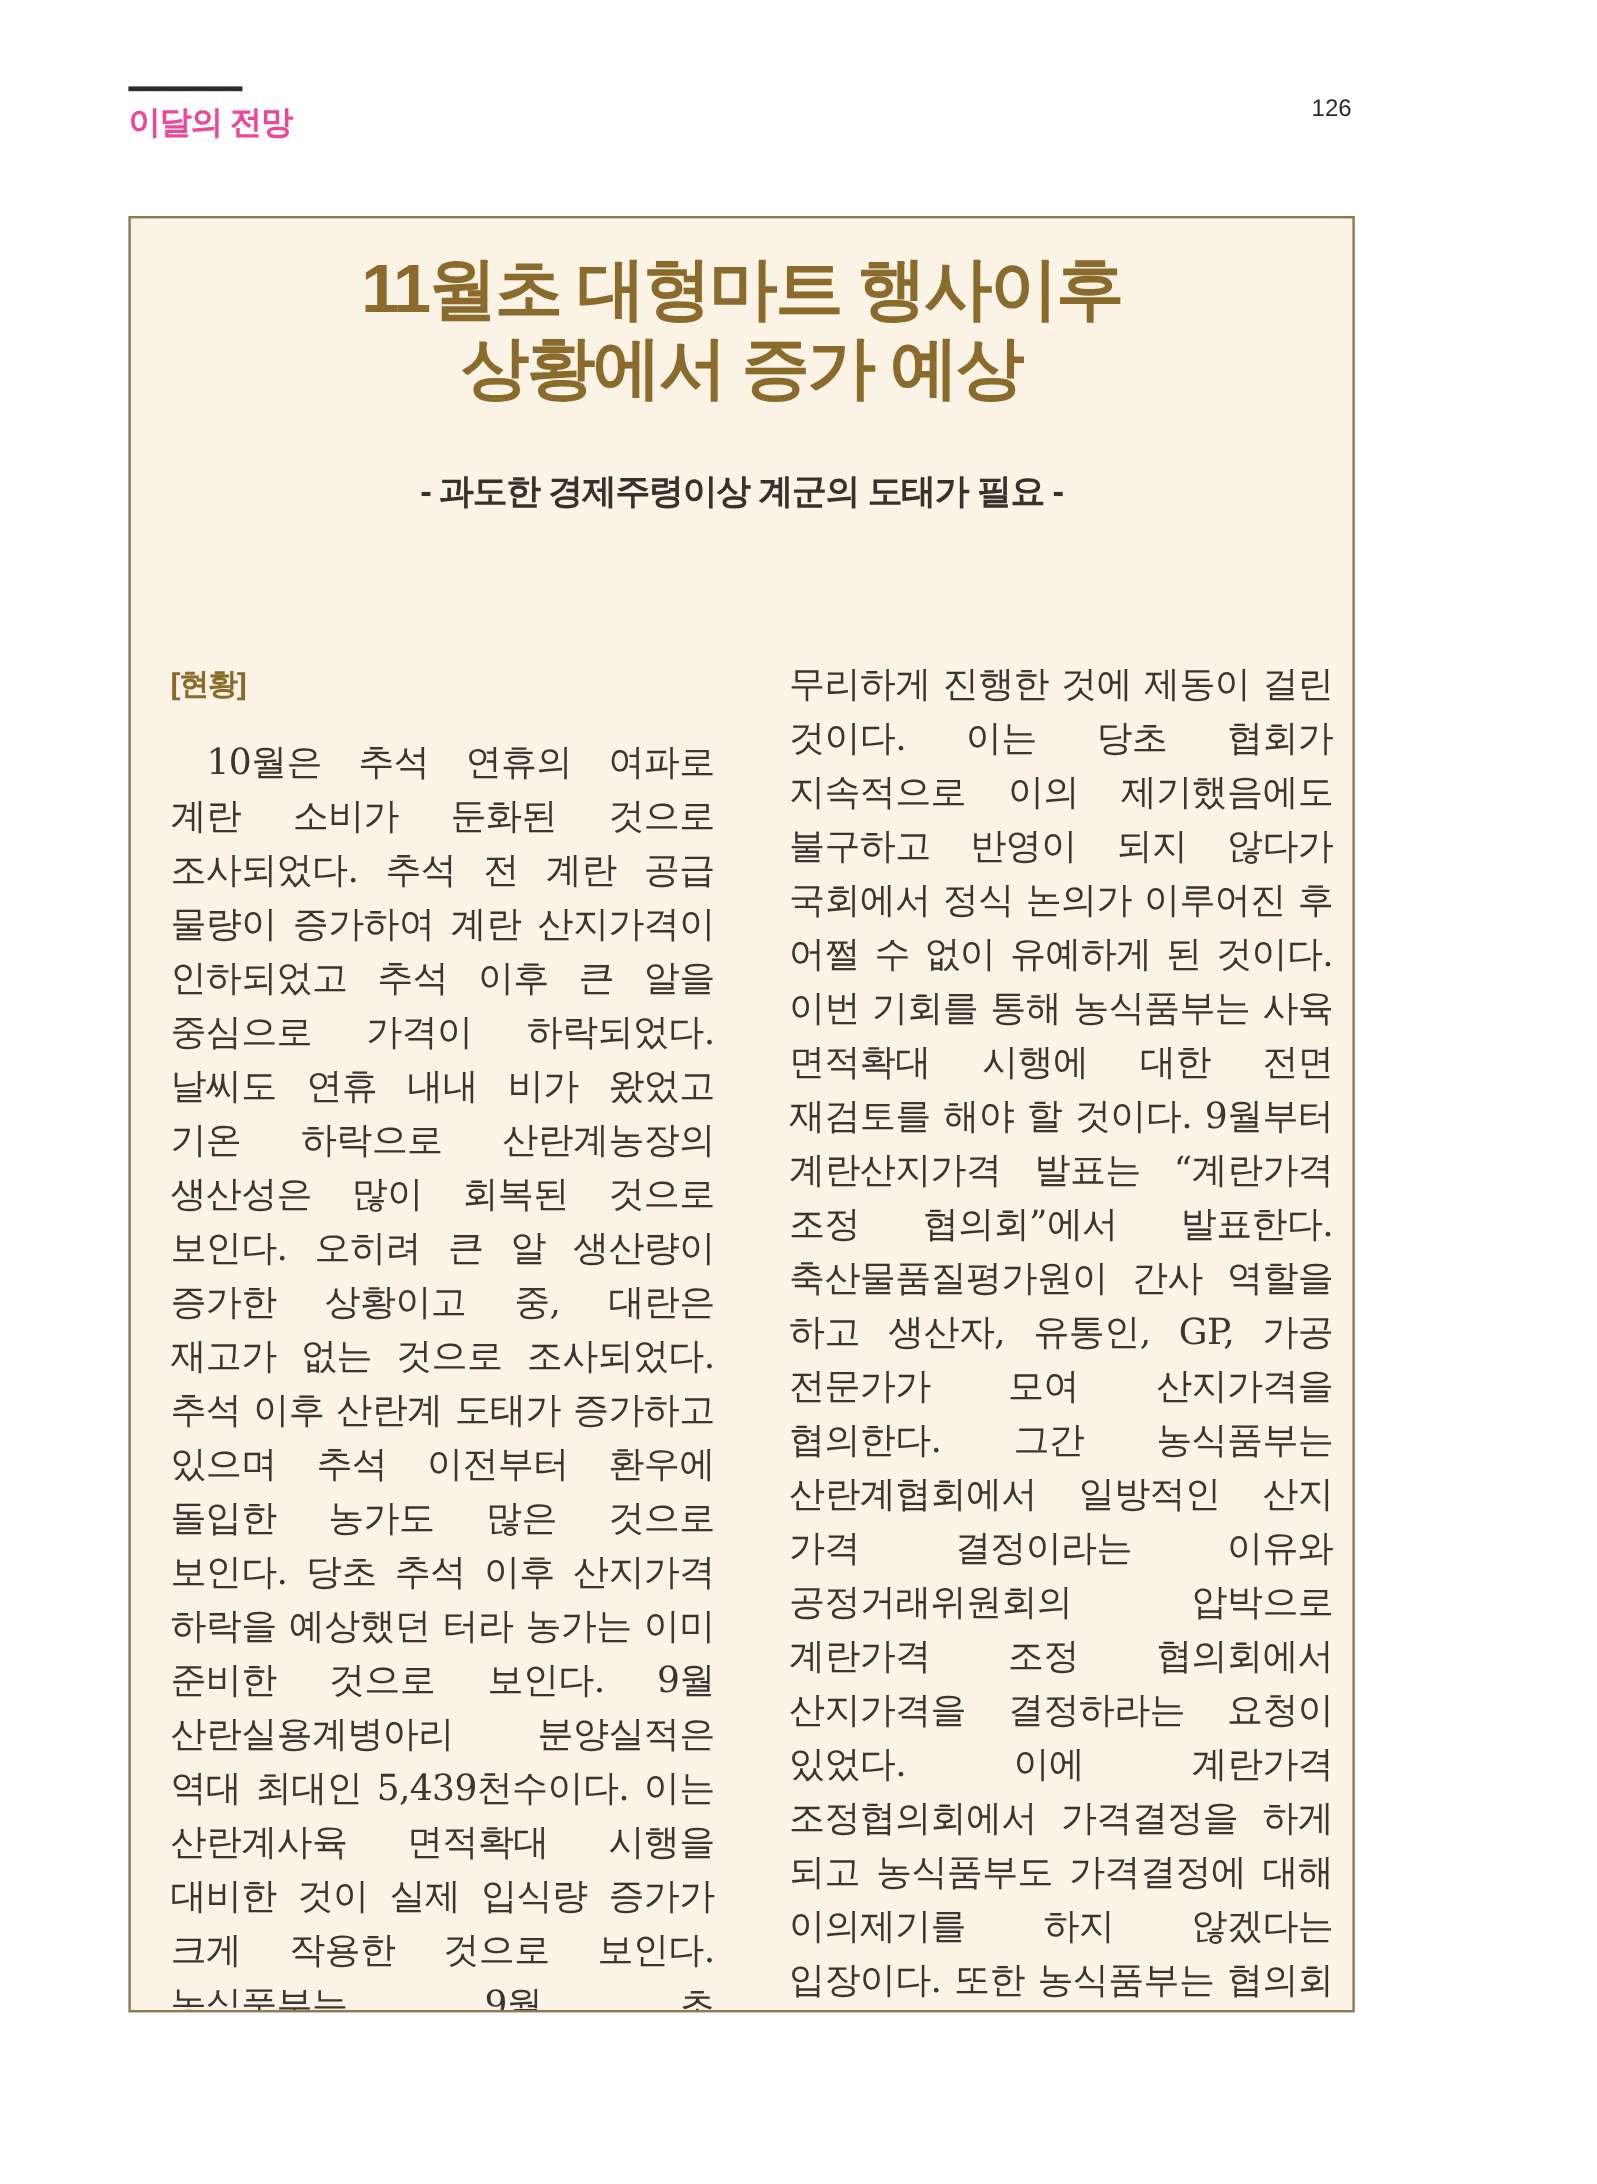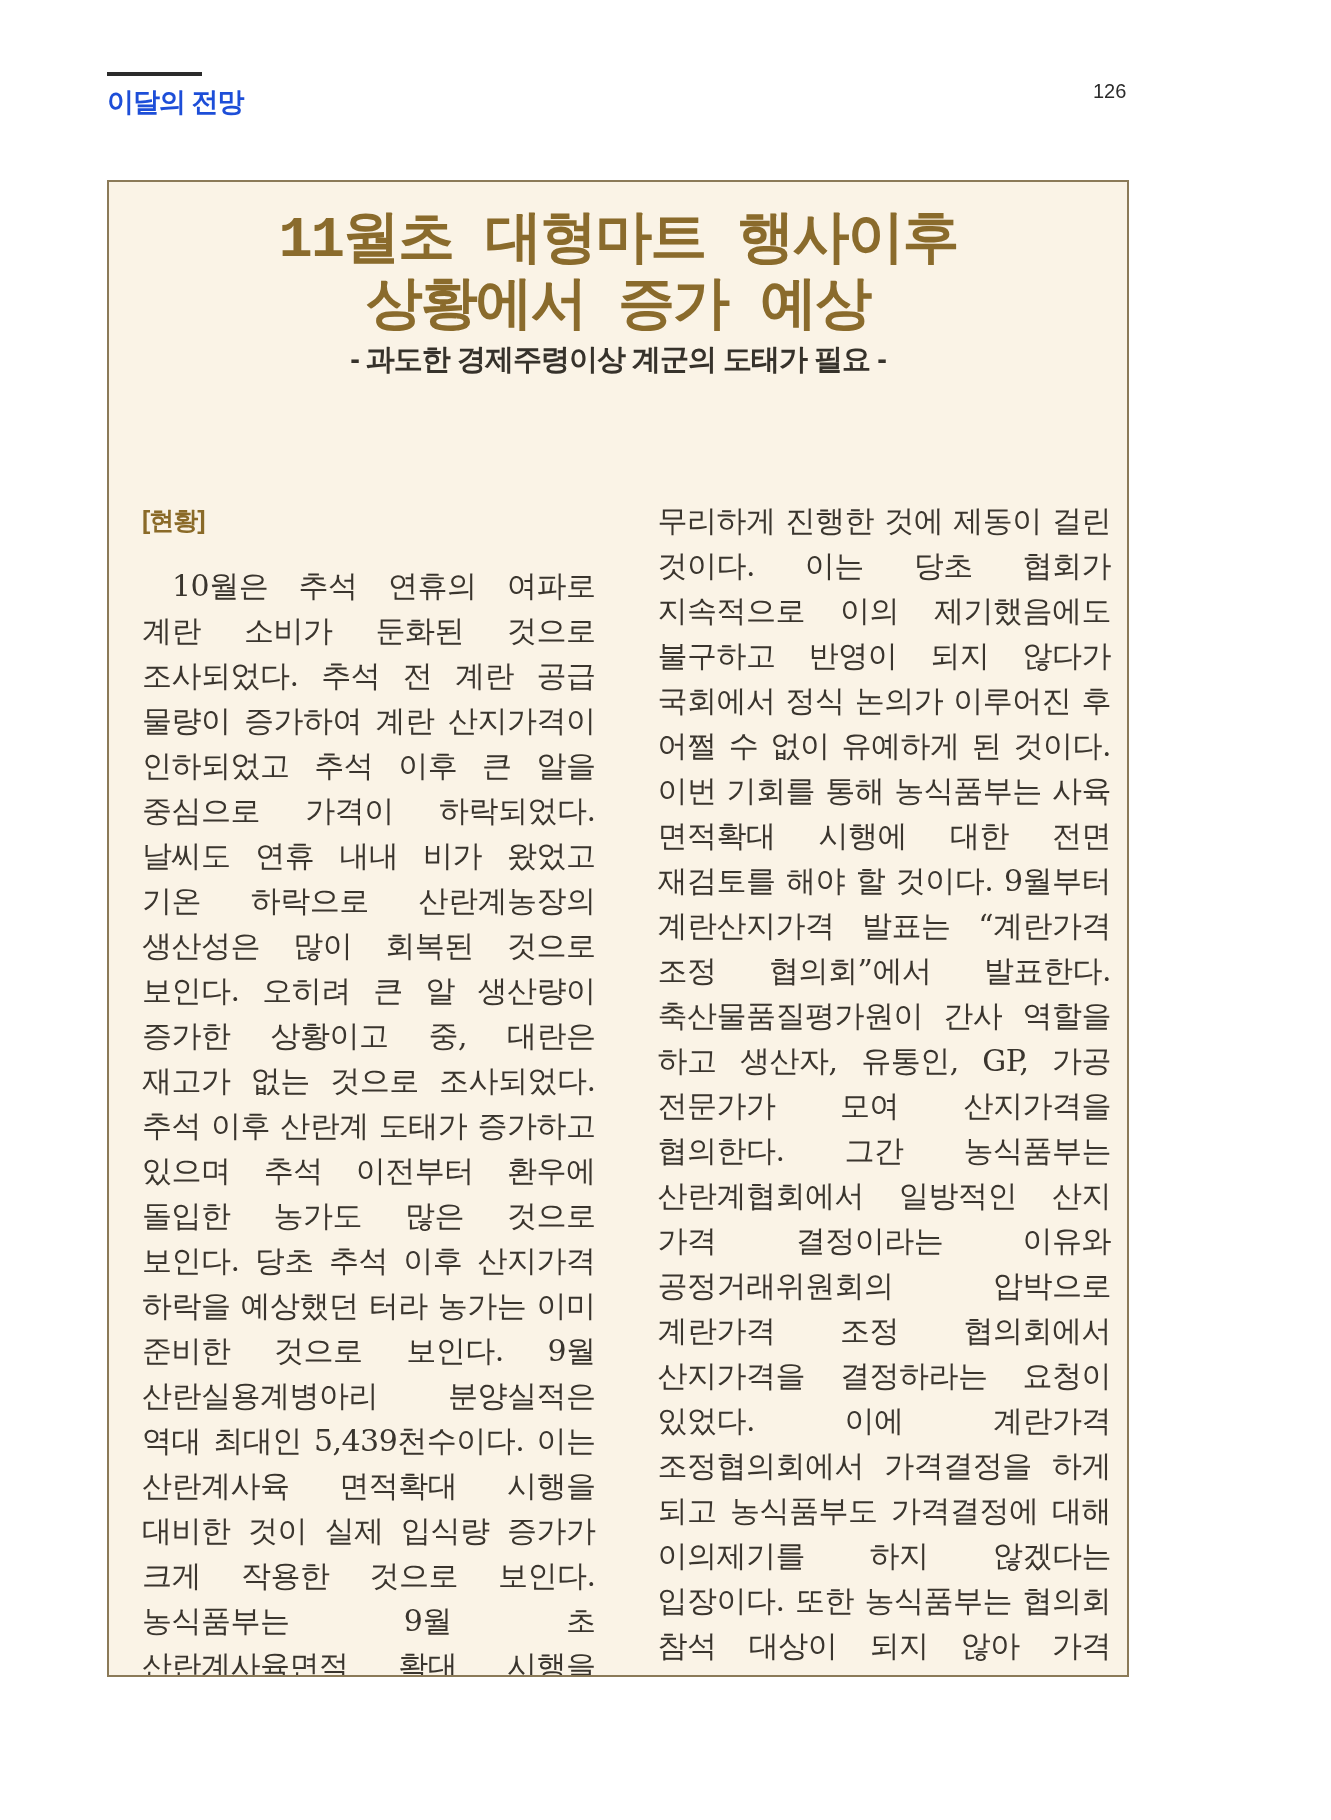--- a/index.html
+++ b/index.html
@@ -24,21 +24,21 @@
     height: 4px;
     background: #2b2b2b;
   }
   .page-header-label {
     position: absolute;
     left: 107px;
     top: 84px;
     font-size: 27px;
     font-weight: bold;
     letter-spacing: -1px;
-    color: #1d4ed8;
+    color: #ec4899;
   }
   .page-number {
     position: absolute;
     left: 1093px;
     top: 80px;
     font-size: 20px;
     font-weight: 500;
     color: #2b2b2b;
   }
 
@@ -56,23 +56,23 @@
   }
 
   .article-title {
     margin-top: 26px;
     text-align: center;
     font-size: 57px;
     line-height: 66px;
     font-weight: bold;
     letter-spacing: -2px;
     color: #8a6b2c;
-    font-family: Liberation Mono, monospace;
   }
   .article-subtitle {
+    margin-top: 50px;
     text-align: center;
     font-size: 29px;
     font-weight: bold;
     letter-spacing: -1px;
     color: #36322b;
   }
 
   .columns {
     display: flex;
     margin-top: 118px;

